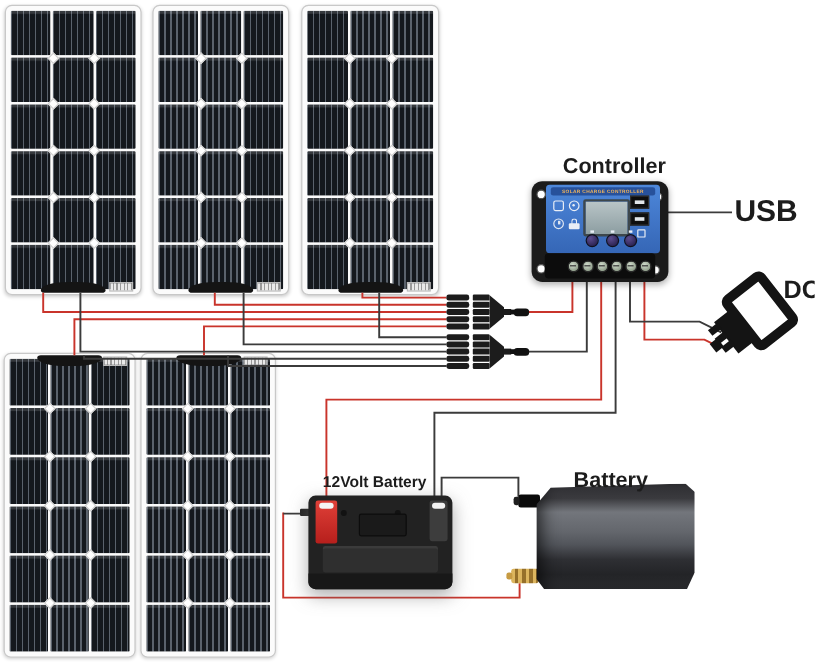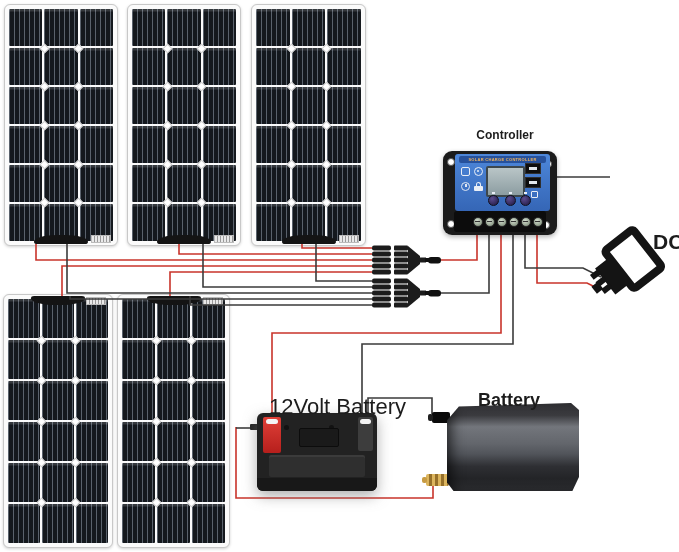--- a/index.html
+++ b/index.html
@@ -376,17 +376,18 @@
     <div class="bvent" style="left:72px;"></div>
     <div class="bhandle"></div>
     <div class="bmid"></div>
     <div class="bbase"></div>
   </div>
 
   <div class="inv-term-black"></div>
   <div class="inv-term-gold"></div>
   <div class="inv-body"></div>
 
-  <div class="lbl" style="left:455px;top:128px;width:100px;text-align:center;font-size:12px;font-weight:600;">Controller</div>
+  <div class="lbl" style="left:455px;top:128px;width:100px;text-align:right;font-size:18px;font-weight:600;">Controller</div>
+  <div class="lbl" style="left:612px;top:162px;font-size:25px;font-weight:600;">USB</div>
   <div class="lbl" style="left:653px;top:230px;font-size:21px;font-weight:600;">DC</div>
-  <div class="lbl" style="left:269px;top:394px;font-size:22px;font-weight:400;">12Volt Battery</div>
+  <div class="lbl" style="left:269px;top:394px;font-size:13px;font-weight:700;">12Volt Battery</div>
   <div class="lbl" style="left:478px;top:390px;font-size:18px;font-weight:600;">Battery</div>
 </div>
 
 </body></html>

